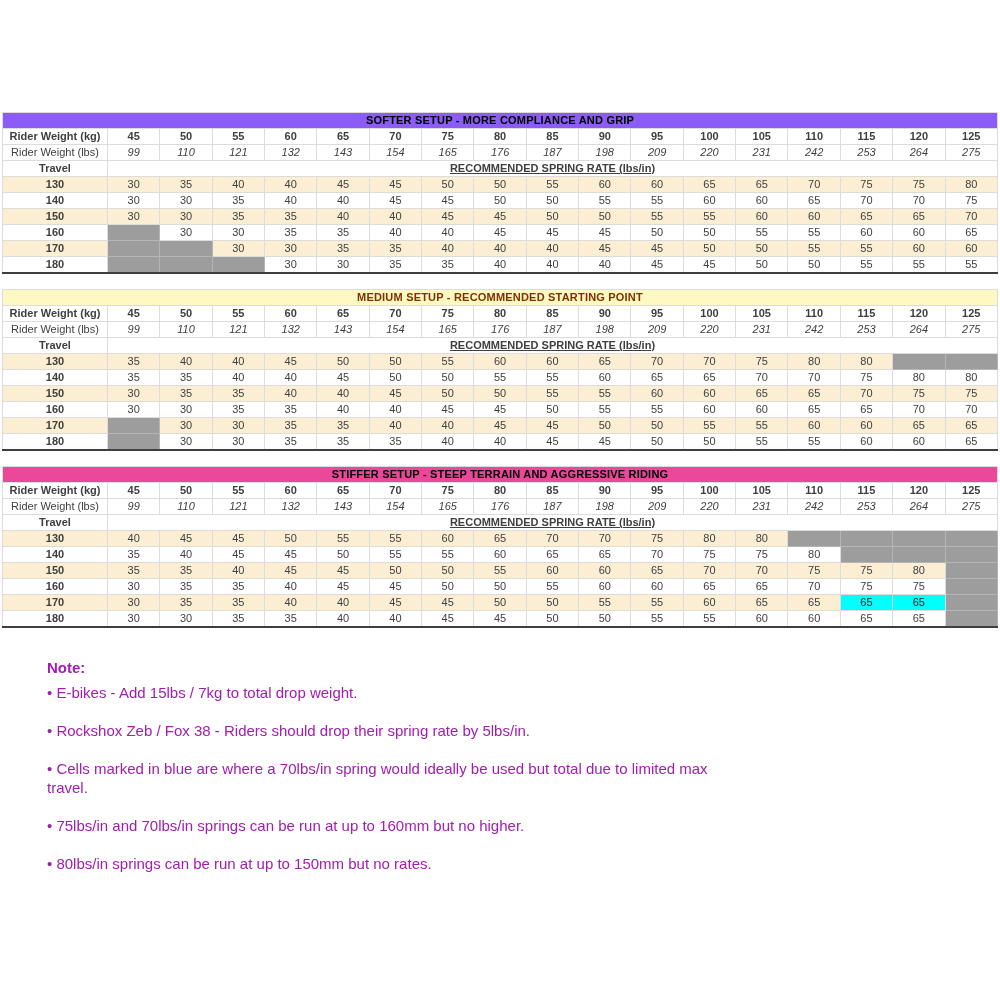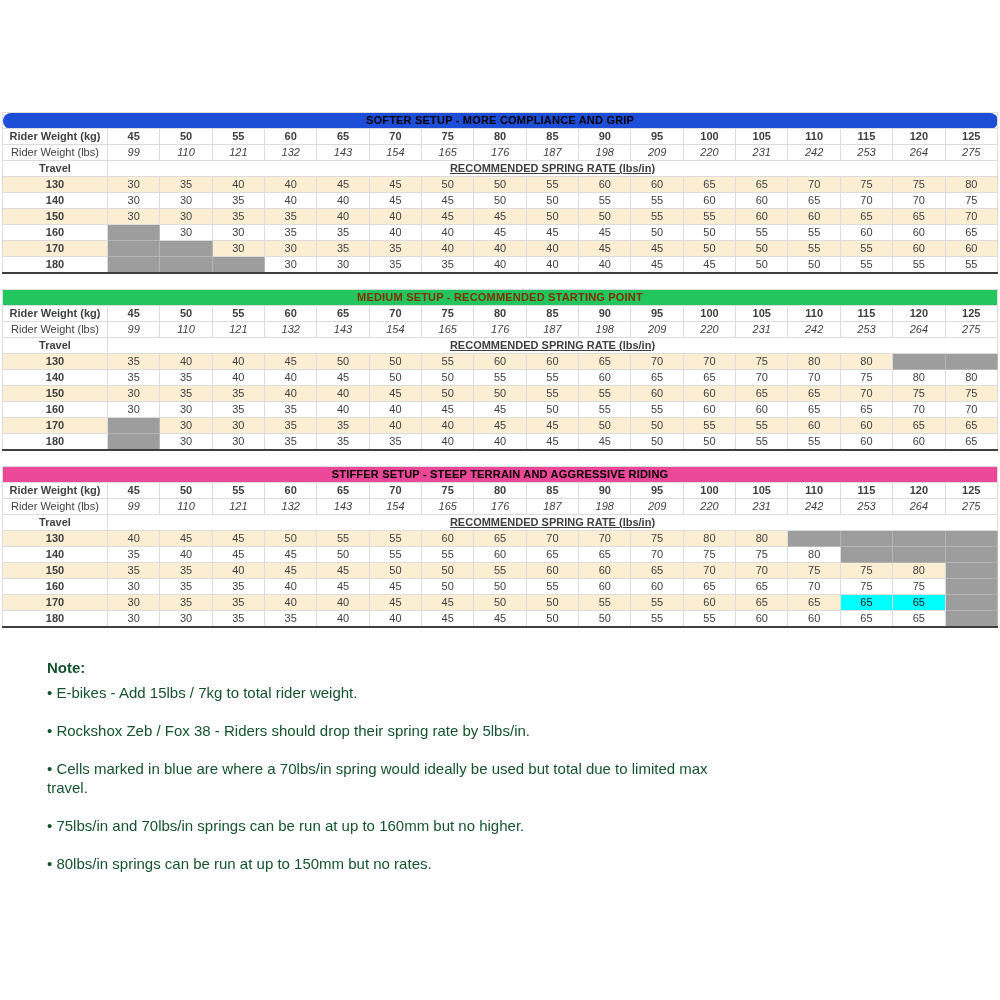--- a/index.html
+++ b/index.html
@@ -32,21 +32,21 @@
   td.lbl  { font-weight: bold; color: #1a1a1a; }
   td.ital { font-weight: normal; color: #3f3f3f; }
   td.kg   { font-weight: bold; color: #1a1a1a; }
   td.lbs  { font-style: italic; color: #3f3f3f; }
   td.sr-head { font-weight: bold; color: #1a1a1a; text-decoration: underline; }
   tr.stripe td { background: var(--stripe, #FBEED3); }
   table.setup td.blocked { background: var(--blocked, #9D9D9D); border-color: #b5b5b5; }
   table.setup td.hl { background: var(--highlight, #00FFFF); color: #1a1a1a; }
   .notes {
     margin: 30px 0 0 47px; width: 672px;
-    font-size: 15px; line-height: 19px; color: #14532d;
+    font-size: 15px; line-height: 19px; color: #a21caf;
   }
   .note-title { font-weight: bold; margin: 0 0 6px 0; }
   .note-item { margin: 0 0 19px 0; }
 </style>
 </head>
 <body>
 
 <div class="tables-wrap">
   <table class="setup">
       <colgroup>
@@ -64,21 +64,21 @@
         <col>
         <col>
         <col>
         <col>
         <col>
         <col>
         <col>
       </colgroup>
       <tbody>
         <tr>
-          <td class="band" colspan="18" style="background: #1d4ed8; color: rgb(0, 0, 0); border-radius: 8px;">SOFTER SETUP - MORE COMPLIANCE AND GRIP</td>
+          <td class="band" colspan="18" style="background: #8b5cf6; color: rgb(0, 0, 0);">SOFTER SETUP - MORE COMPLIANCE AND GRIP</td>
         </tr>
         <tr>
           <td class="lbl">Rider Weight (kg)</td>
           <td class="kg">45</td>
           <td class="kg">50</td>
           <td class="kg">55</td>
           <td class="kg">60</td>
           <td class="kg">65</td>
           <td class="kg">70</td>
           <td class="kg">75</td>
@@ -255,21 +255,21 @@
         <col>
         <col>
         <col>
         <col>
         <col>
         <col>
         <col>
       </colgroup>
       <tbody>
         <tr>
-          <td class="band" colspan="18" style="background: #22c55e; color: rgb(127, 49, 0);">MEDIUM SETUP - RECOMMENDED STARTING POINT</td>
+          <td class="band" colspan="18" style="background: #fef9c3; color: rgb(127, 49, 0);">MEDIUM SETUP - RECOMMENDED STARTING POINT</td>
         </tr>
         <tr>
           <td class="lbl">Rider Weight (kg)</td>
           <td class="kg">45</td>
           <td class="kg">50</td>
           <td class="kg">55</td>
           <td class="kg">60</td>
           <td class="kg">65</td>
           <td class="kg">70</td>
           <td class="kg">75</td>
@@ -618,18 +618,18 @@
           <td class="val">65</td>
           <td class="val">65</td>
           <td class="val blocked"></td>
         </tr>
       </tbody>
     </table>
 </div>
 
 <div class="notes">
   <div class="note-title">Note:</div>
-  <p class="note-item">• E-bikes - Add 15lbs / 7kg to total rider weight.</p>
+  <p class="note-item">• E-bikes - Add 15lbs / 7kg to total drop weight.</p>
   <p class="note-item">• Rockshox Zeb / Fox 38 - Riders should drop their spring rate by 5lbs/in.</p>
   <p class="note-item">• Cells marked in blue are where a 70lbs/in spring would ideally be used but total due to limited max travel.</p>
   <p class="note-item">• 75lbs/in and 70lbs/in springs can be run at up to 160mm but no higher.</p>
   <p class="note-item">• 80lbs/in springs can be run at up to 150mm but no rates.</p>
 </div>
 
 </body></html>

